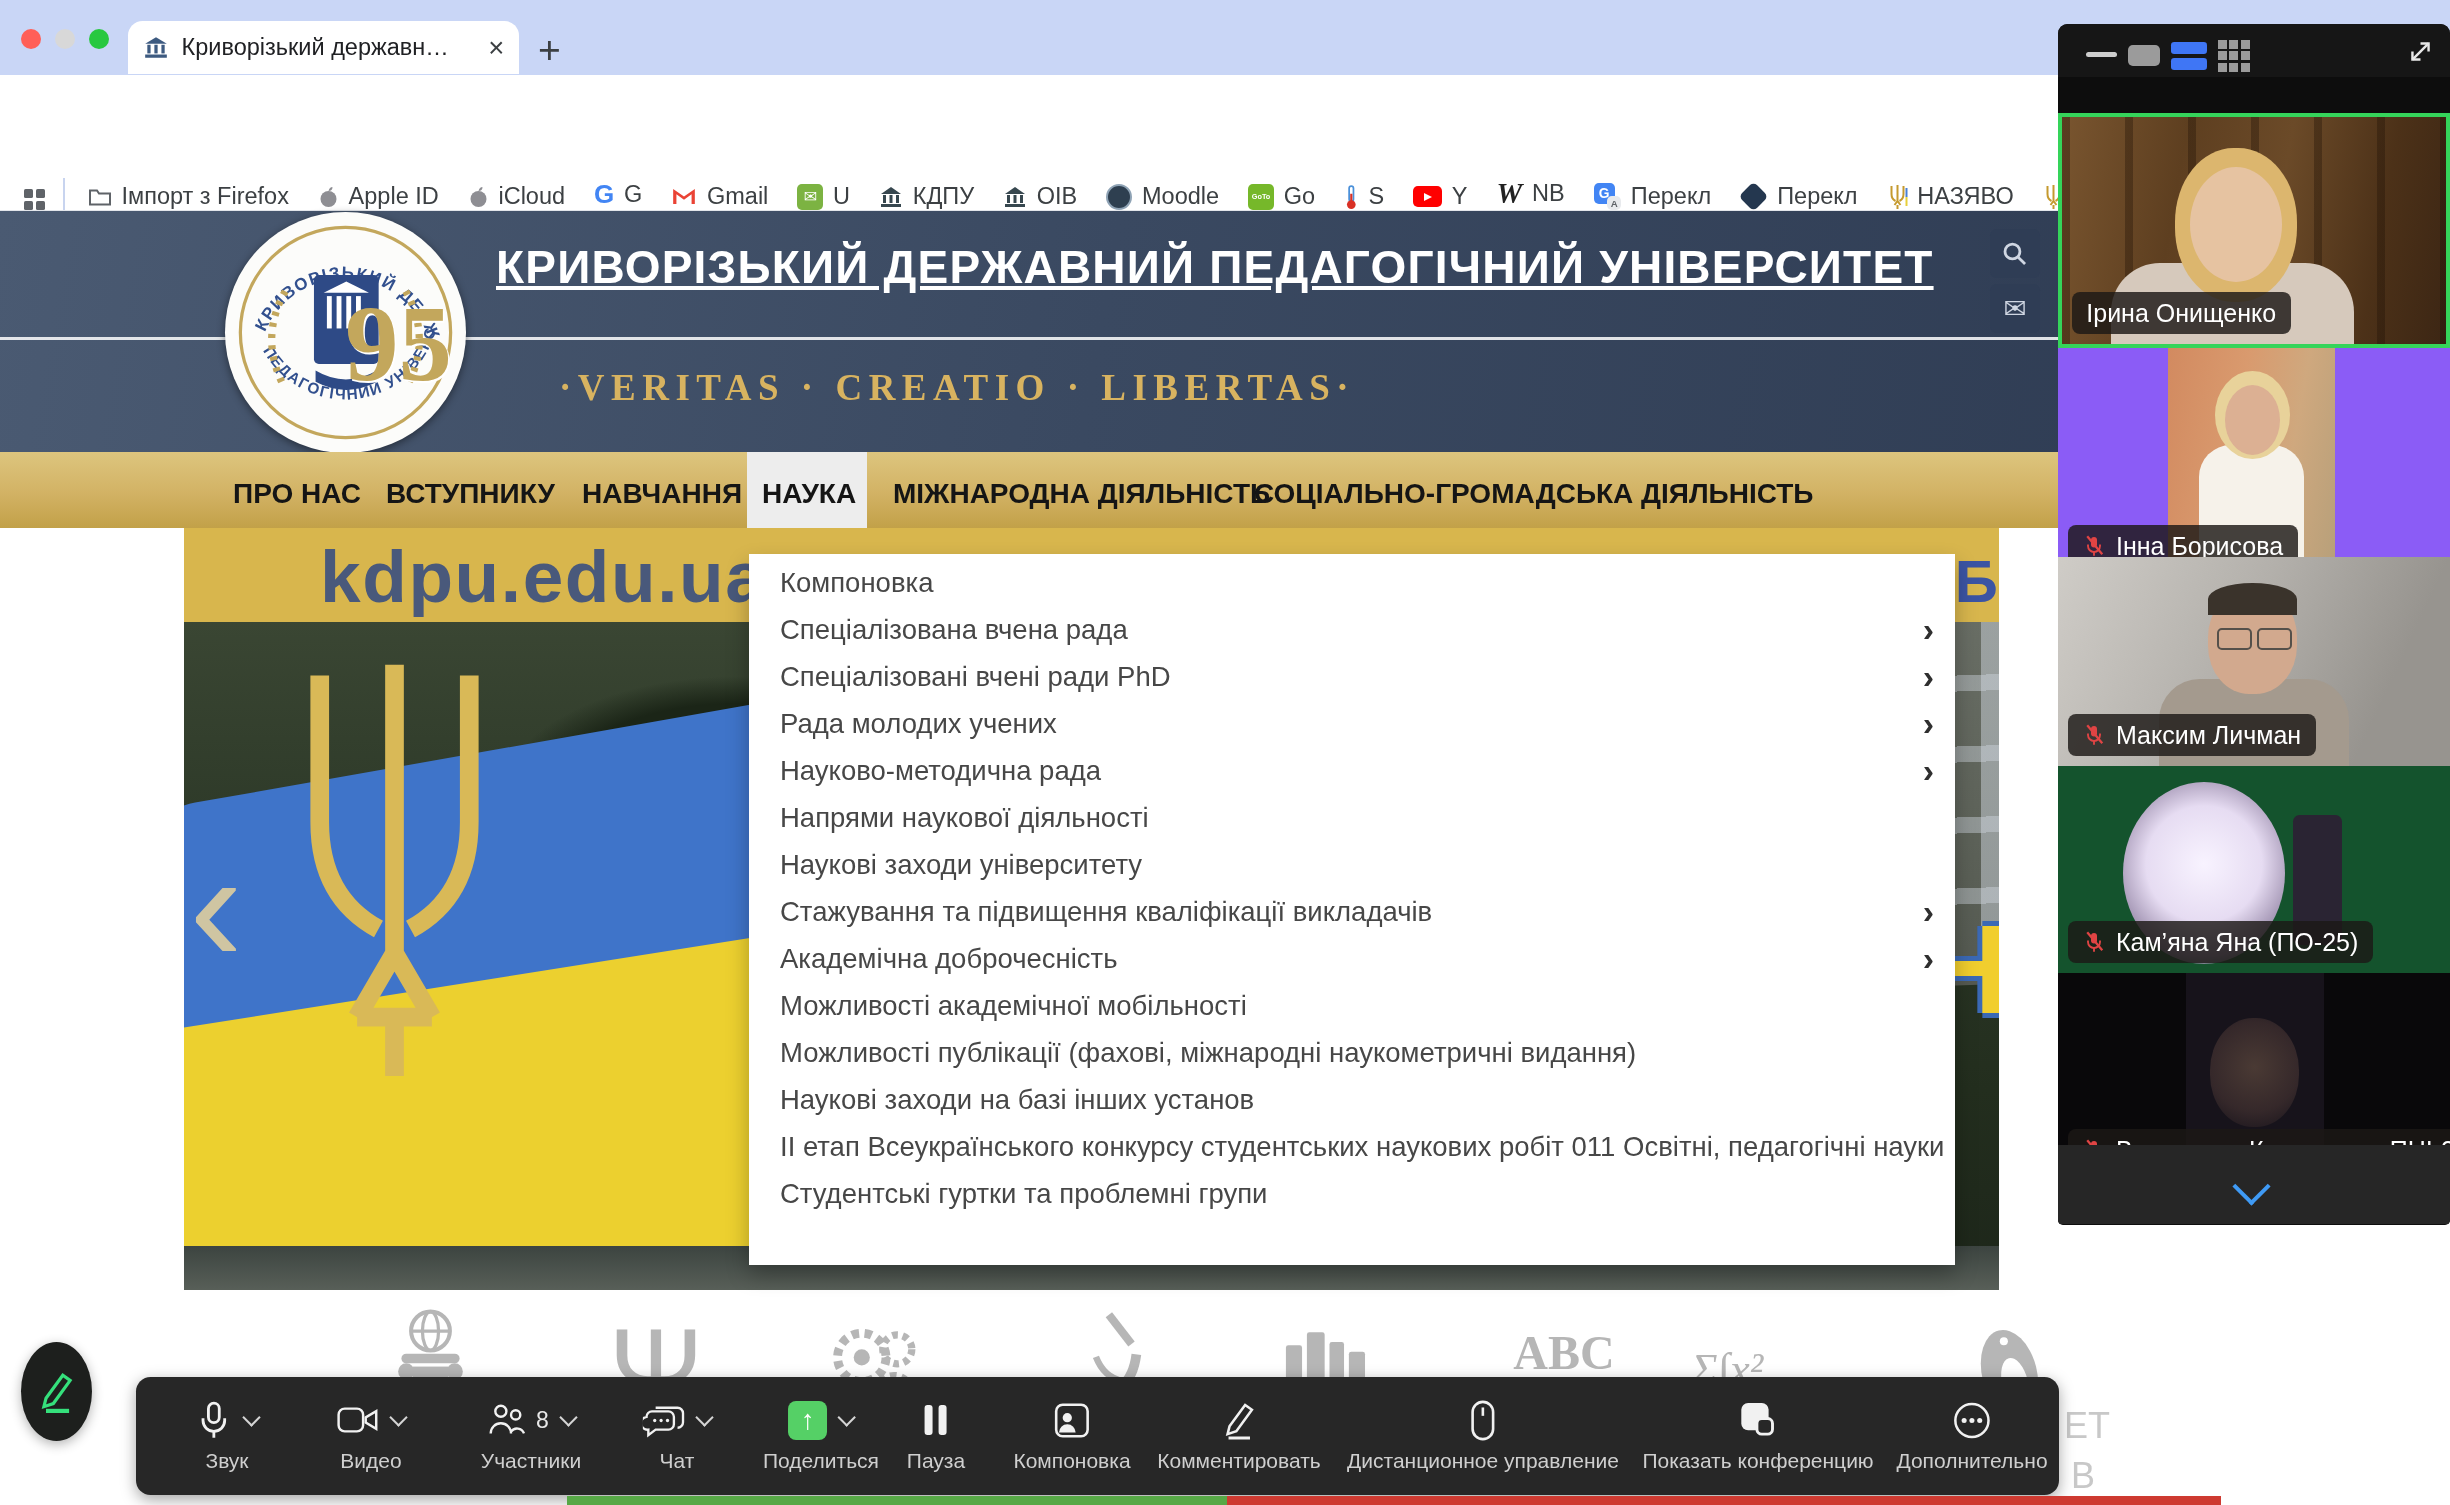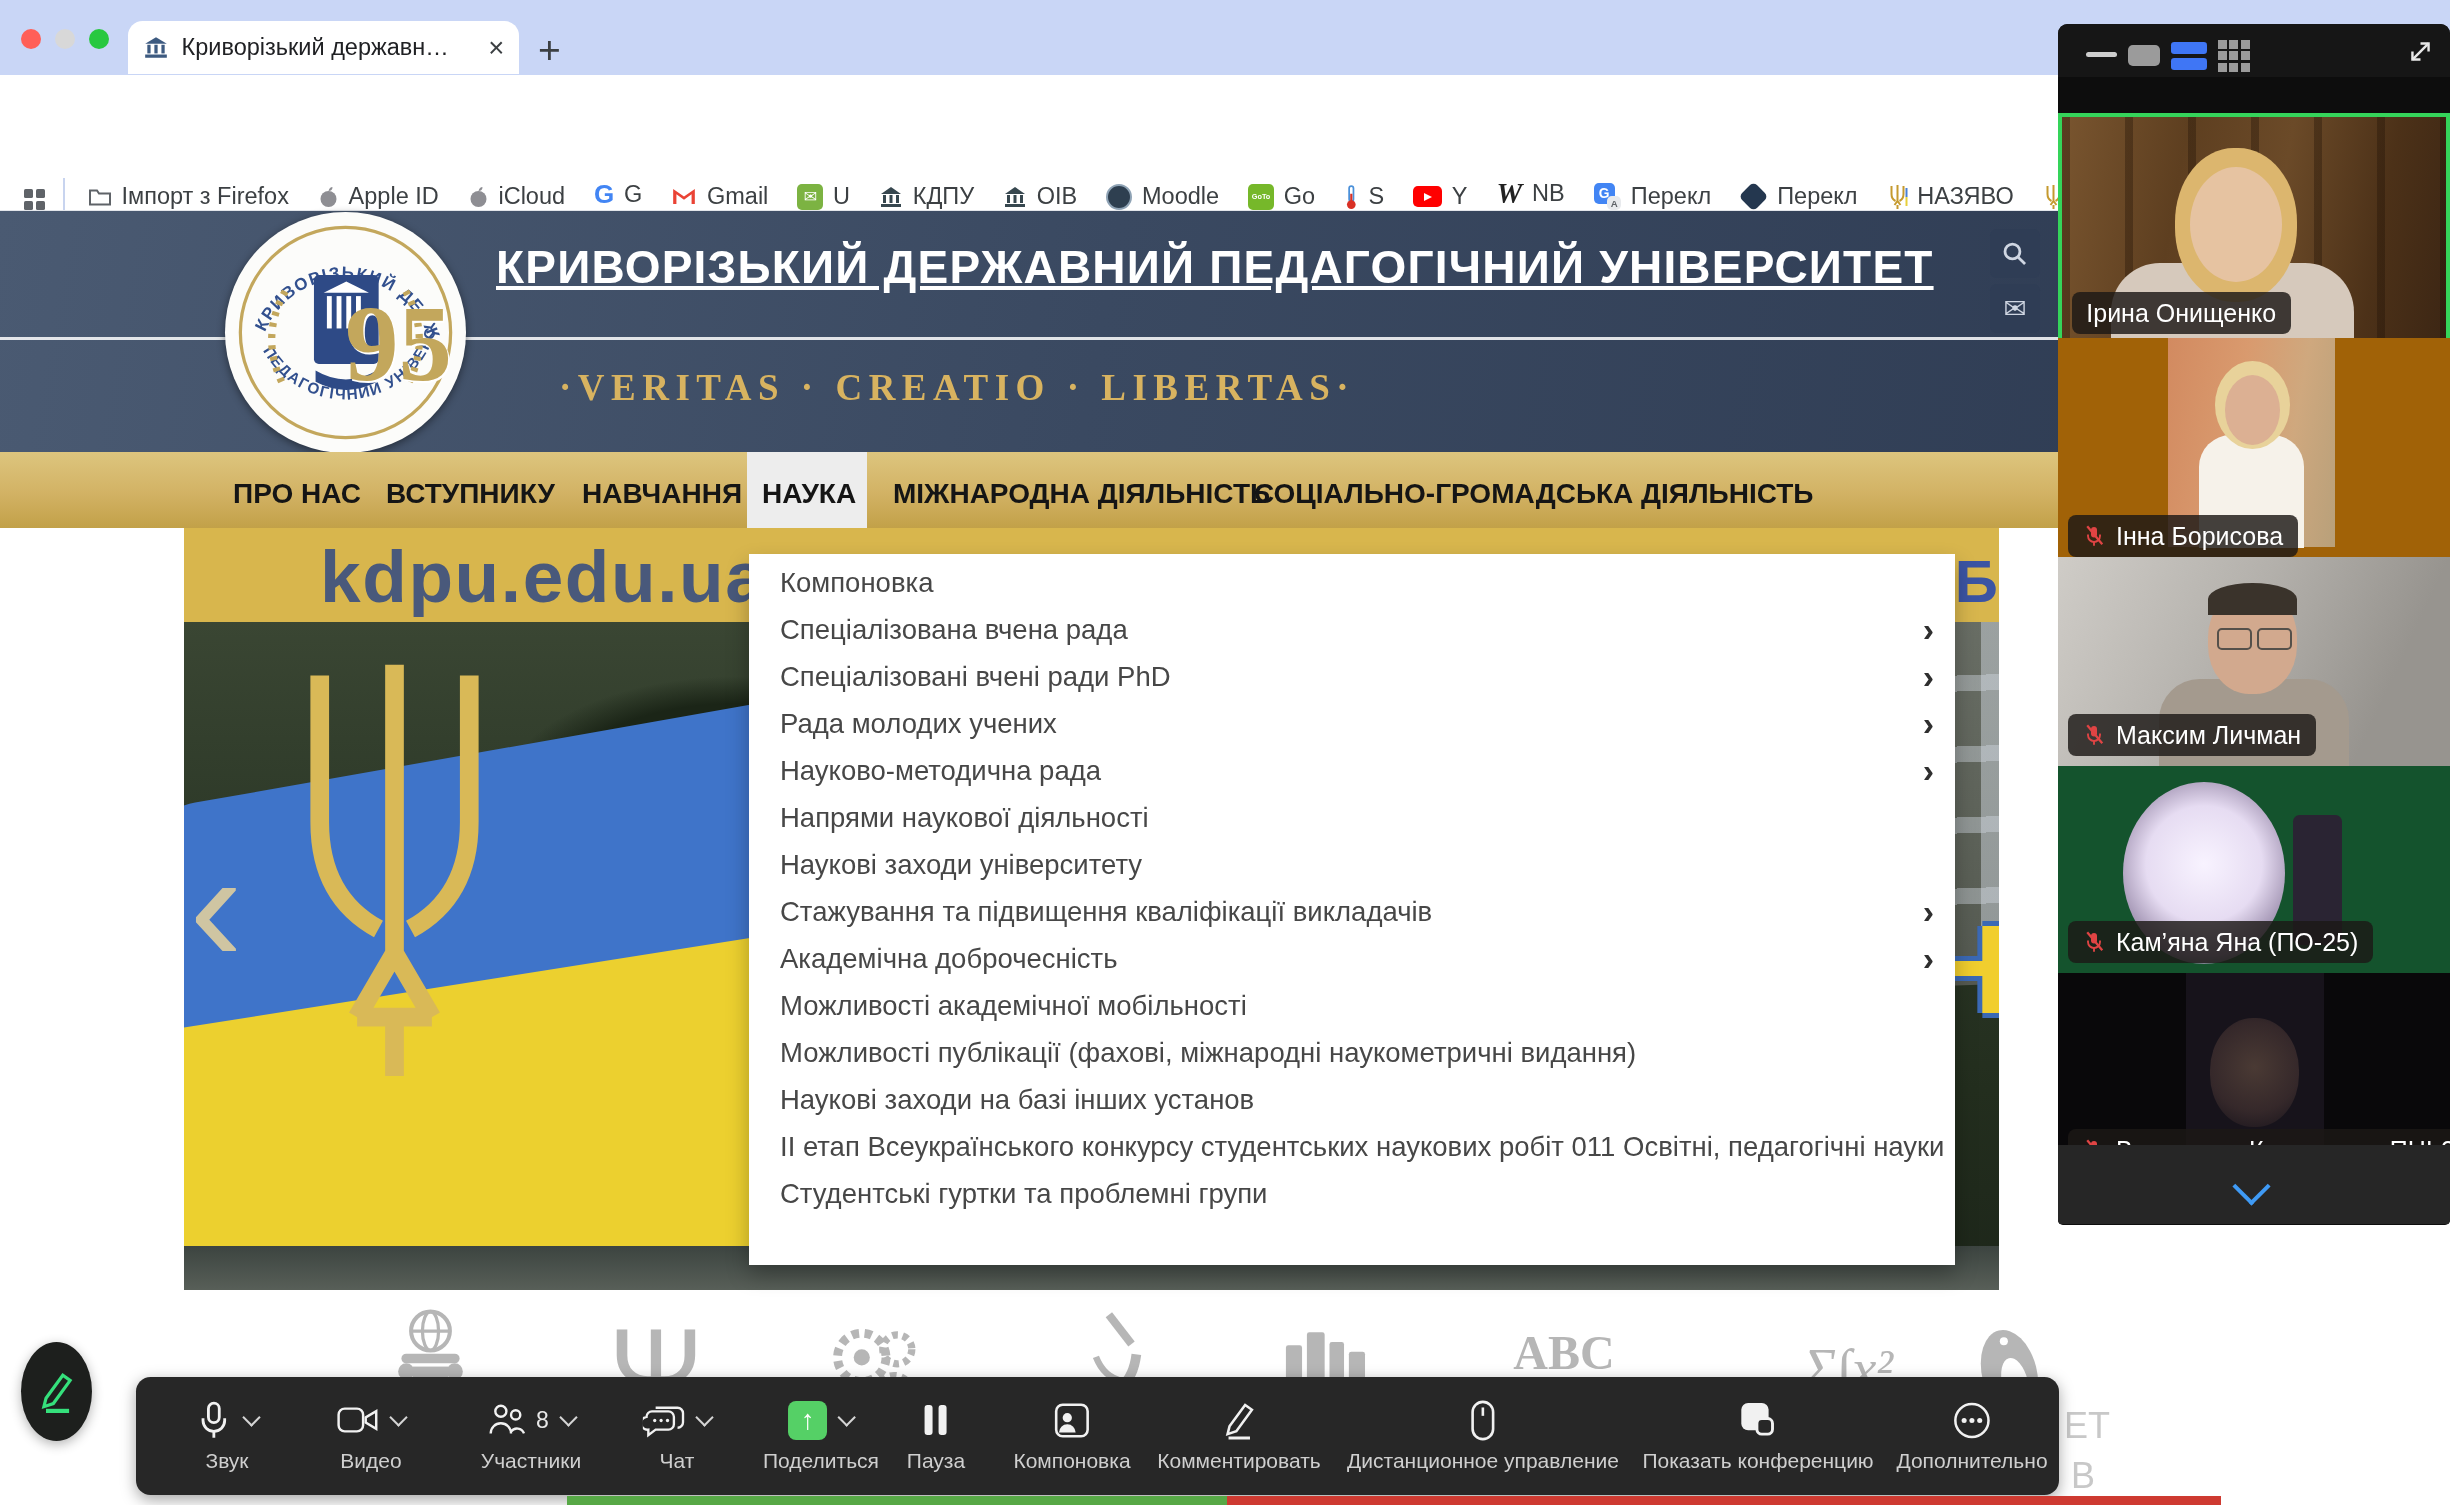--- a/index.html
+++ b/index.html
@@ -436,21 +436,21 @@
       <rect x="60" y="36" width="18" height="86" rx="3"></rect>
         <rect x="84" y="48" width="20" height="74" rx="3"></rect>
       </svg>
     </div>
   <div class="abs ficon" style="left:1499px;flex-direction:column;gap:1.6px">
     <span style="font-family:Liberation Serif, serif;font-weight:bold;font-size:48px">ABC</span>
     <svg width="97" height="32" viewBox="0 0 120 40">
         <path d="M8 10 q26-14 52 0 q26-14 52 0 v18 q-26-12-52 0 q-26-12-52 0z" fill="#b6b6b6"></path>
       </svg>
     </div>
-  <div class="abs ficon" style="left:1783px;font-size:56px;font-family:'Liberation Serif',serif;font-style:italic">Σ∫x²</div>
+  <div class="abs ficon" style="left:1662px;font-size:45px;font-family:'Liberation Serif',serif;font-style:italic">Σ∫x²</div>
   <div class="abs ficon" style="left:1944px">
     <svg width="73" height="105" viewBox="0 0 90 130">
       <ellipse cx="45" cy="70" rx="34" ry="55" fill="#b6b6b6" transform="rotate(-14 45 70)"></ellipse>
       <ellipse cx="52" cy="82" rx="16" ry="32" fill="#fff" transform="rotate(-14 52 82)"></ellipse>
       <circle cx="38" cy="30" r="5" fill="#fff"></circle>
       </svg>
     </div>
   <span class="abs ffrag" style="left:2064px;top:1405px">ЕТ</span>
   <span class="abs ffrag" style="left:2071px;top:1455px">В</span>
 
@@ -484,21 +484,21 @@
          background:linear-gradient(100deg,#79552f 0%,#5e3f20 30%,#6b4a28 55%,#4c3118 80%,#3c2614 100%)">
       <div style="position:absolute;inset:0;background:repeating-linear-gradient(90deg,rgba(30,16,5,.35) 0 8px,transparent 8px 63px)"></div>
       <div style="position:absolute;left:49px;top:146px;width:243px;height:89px;border-radius:49px 49px 0 0;background:#d6c9bc"></div>
       <div style="position:absolute;left:113px;top:31px;width:122px;height:154px;border-radius:48%;background:#dcb66e"></div>
       <div style="position:absolute;left:128px;top:50px;width:92px;height:115px;border-radius:50%;background:#e6c3a1"></div>
       <div class="namepill">
         <span>Ірина Онищенко</span>
         </div>
     </div>
 
-    <div class="tile" style="top:278px;height:229px;background:#a16207">
+    <div class="tile" style="top:288px;height:229px;background:#8b5cf6">
       <div style="position:absolute;left:110px;top:0;width:167px;height:209px;
            background:linear-gradient(100deg,#d28a60 0%,#d99a6e 40%,#cfa87e 70%,#b8a07a 100%)">
         <div style="position:absolute;left:31px;top:97px;width:105px;height:113px;border-radius:32px 32px 0 0;background:#f6f2ea"></div>
         <div style="position:absolute;left:47px;top:23px;width:75px;height:88px;border-radius:50%;background:#e8d29a"></div>
         <div style="position:absolute;left:57px;top:37px;width:55px;height:70px;border-radius:50%;background:#dcb093"></div>
       </div>
       <div class="namepill">
         <svg width="24" height="24" viewBox="0 0 32 32">
           <rect x="12" y="4" width="8" height="14" rx="4" fill="#e04444"></rect>
           <path d="M8 14 v2 a8 8 0 0 0 16 0 v-2" fill="none" stroke="#e04444" stroke-width="2.5"></path>

